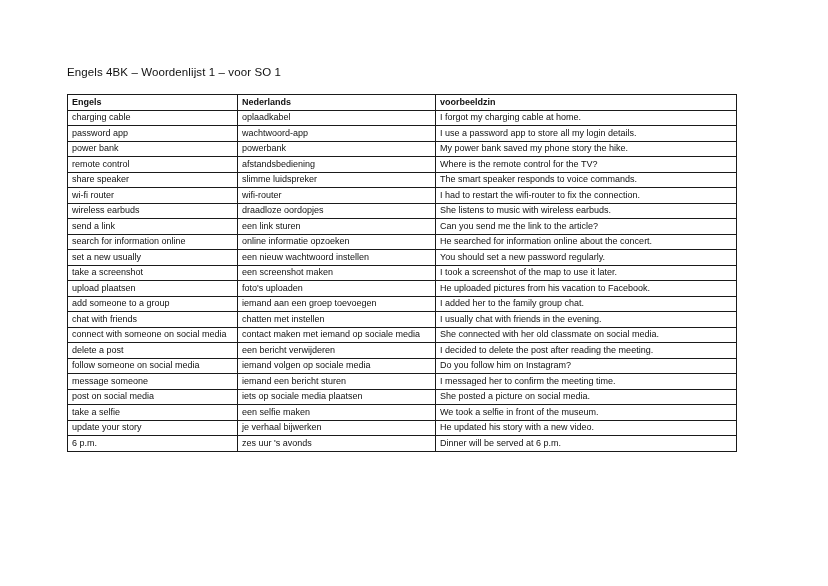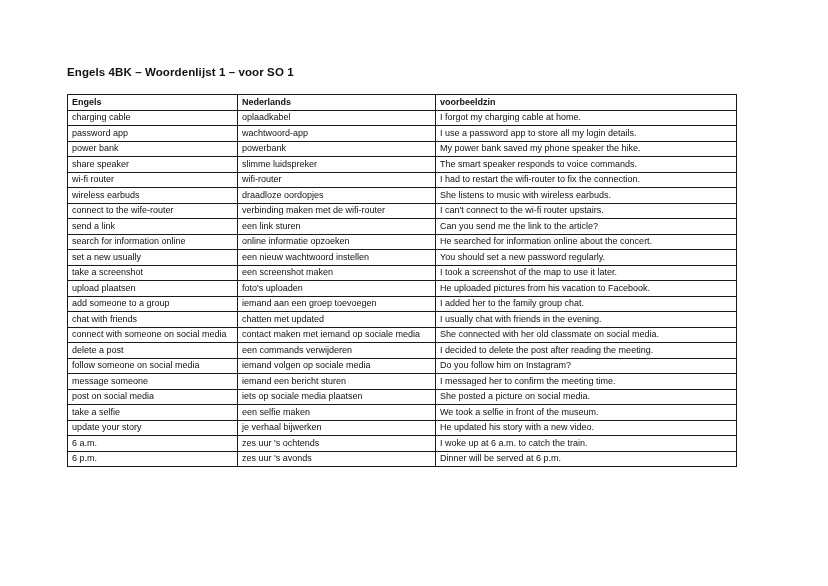--- a/index.html
+++ b/index.html
@@ -13,21 +13,21 @@
     position: relative;
     font-family: "Liberation Sans", sans-serif;
     color: #111111;
     overflow: hidden;
   }
   .doc-title {
     position: absolute;
     left: 67px;
     top: 66px;
     font-size: 11.5px;
-    font-weight: bold;
+    font-weight: normal;
     color: #111111;
     letter-spacing: 0.1px;
     white-space: nowrap;
   }
   table.vocab {
     position: absolute;
     left: 67px;
     top: 94px;
     width: 669px;
     border-collapse: collapse;
@@ -78,41 +78,41 @@
         <td>I forgot my charging cable at home.</td>
       </tr>
       <tr>
         <td>password app</td>
         <td>wachtwoord-app</td>
         <td>I use a password app to store all my login details.</td>
       </tr>
       <tr>
         <td>power bank</td>
         <td>powerbank</td>
-        <td>My power bank saved my phone speaker the hike.</td>
+        <td>My power bank saved my phone story the hike.</td>
+      </tr>
+      <tr>
+        <td>remote control</td>
+        <td>afstandsbediening</td>
+        <td>Where is the remote control for the TV?</td>
       </tr>
       <tr>
         <td>share speaker</td>
         <td>slimme luidspreker</td>
         <td>The smart speaker responds to voice commands.</td>
       </tr>
       <tr>
         <td>wi-fi router</td>
         <td>wifi-router</td>
         <td>I had to restart the wifi-router to fix the connection.</td>
       </tr>
       <tr>
         <td>wireless earbuds</td>
         <td>draadloze oordopjes</td>
         <td>She listens to music with wireless earbuds.</td>
-      </tr>
-      <tr>
-        <td>connect to the wife-router</td>
-        <td>verbinding maken met de wifi-router</td>
-        <td>I can't connect to the wi-fi router upstairs.</td>
       </tr>
       <tr>
         <td>send a link</td>
         <td>een link sturen</td>
         <td>Can you send me the link to the article?</td>
       </tr>
       <tr>
         <td>search for information online</td>
         <td>online informatie opzoeken</td>
         <td>He searched for information online about the concert.</td>
@@ -132,31 +132,31 @@
         <td>foto's uploaden</td>
         <td>He uploaded pictures from his vacation to Facebook.</td>
       </tr>
       <tr>
         <td>add someone to a group</td>
         <td>iemand aan een groep toevoegen</td>
         <td>I added her to the family group chat.</td>
       </tr>
       <tr>
         <td>chat with friends</td>
-        <td>chatten met updated</td>
+        <td>chatten met instellen</td>
         <td>I usually chat with friends in the evening.</td>
       </tr>
       <tr>
         <td>connect with someone on social media</td>
         <td>contact maken met iemand op sociale media</td>
         <td>She connected with her old classmate on social media.</td>
       </tr>
       <tr>
         <td>delete a post</td>
-        <td>een commands verwijderen</td>
+        <td>een bericht verwijderen</td>
         <td>I decided to delete the post after reading the meeting.</td>
       </tr>
       <tr>
         <td>follow someone on social media</td>
         <td>iemand volgen op sociale media</td>
         <td>Do you follow him on Instagram?</td>
       </tr>
       <tr>
         <td>message someone</td>
         <td>iemand een bericht sturen</td>
@@ -171,23 +171,18 @@
         <td>take a selfie</td>
         <td>een selfie maken</td>
         <td>We took a selfie in front of the museum.</td>
       </tr>
       <tr>
         <td>update your story</td>
         <td>je verhaal bijwerken</td>
         <td>He updated his story with a new video.</td>
       </tr>
       <tr>
-        <td>6 a.m.</td>
-        <td>zes uur 's ochtends</td>
-        <td>I woke up at 6 a.m. to catch the train.</td>
-      </tr>
-      <tr>
         <td>6 p.m.</td>
         <td>zes uur 's avonds</td>
         <td>Dinner will be served at 6 p.m.</td>
       </tr>
     </tbody>
 </table>
 
 </body></html>

